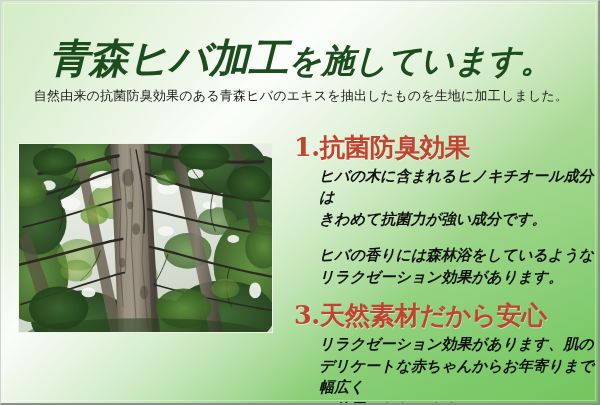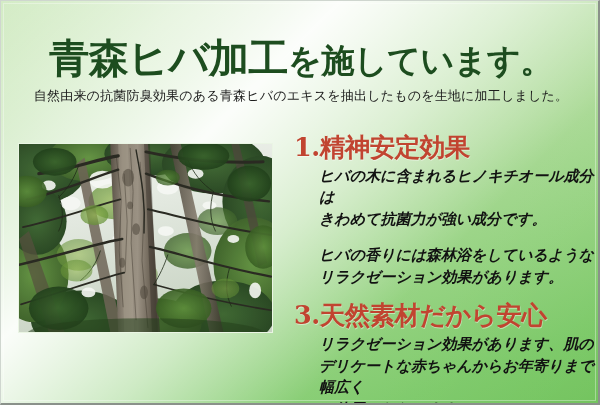--- a/index.html
+++ b/index.html
@@ -49,20 +49,21 @@
     left: 0;
     top: 30px;
     width: 600px;
     text-align: center;
     font-family: "DejaVu Serif", "Liberation Serif", serif;
     font-size: 40px;
     font-weight: 700;
     letter-spacing: -0.5px;
     color: #1d4d1f;
     white-space: nowrap;
+    font-style: italic;
   }
   .title .tail {
     font-size: 33px;
   }
 
   .subtitle {
     position: absolute;
     left: 0;
     top: 86px;
     width: 600px;
@@ -271,21 +272,21 @@
 
         <ellipse cx="128" cy="192" rx="120" ry="16" fill="#24401c" opacity="0.55"></ellipse>
       </svg>
     </div>
   </div>
 
   <div class="features">
 
     <div class="feature f1">
       <div class="feature-head">
-        <span class="num">1.</span><span>精神安定効果</span>
+        <span class="num">1.</span><span>抗菌防臭効果</span>
       </div>
       <div class="feature-body">ヒバの木に含まれるヒノキチオール成分は
 きわめて抗菌力が強い成分です。</div>
     </div>
 
     <div class="feature f2">
       <div class="feature-body">ヒバの香りには森林浴をしているような
 リラクゼーション効果があります。</div>
     </div>
 

